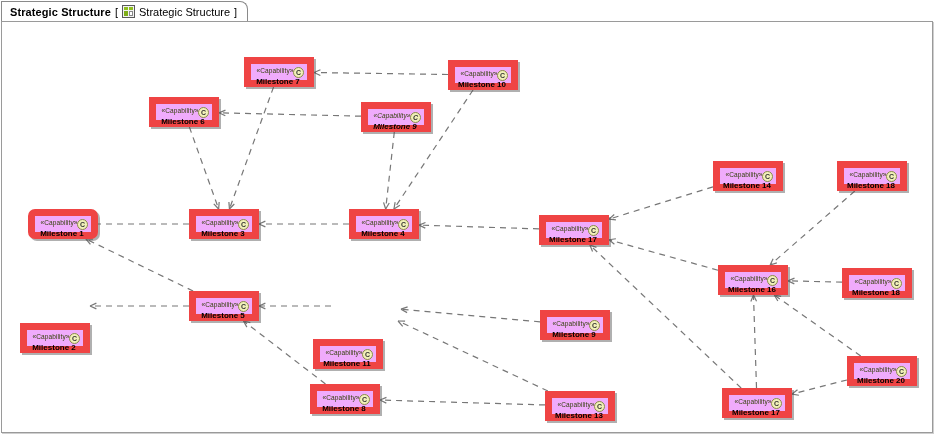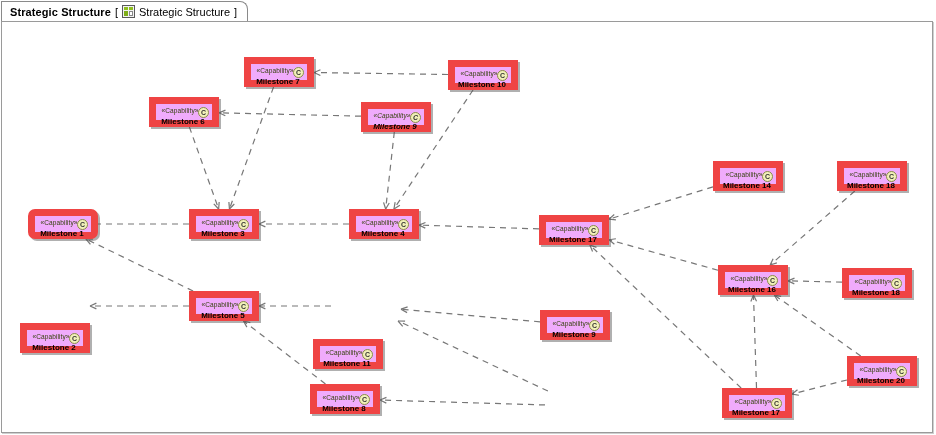--- a/index.html
+++ b/index.html
@@ -201,20 +201,25 @@
       <div class="node" style="left: 311px; top: 269px; margin-top: 48px;">
         <div class="stereo">«Capability»</div>
         <div class="nm">Milestone 11</div>
         <div class="cbadge">C</div>
       </div>
       <div class="node" style="left: 537px; top: 193px;">
         <div class="stereo">«Capability»</div>
         <div class="nm">Milestone 17</div>
         <div class="cbadge">C</div>
       </div>
+      <div class="node" style="left: 543px; top: 369px;">
+        <div class="stereo">«Capability»</div>
+        <div class="nm">Milestone 13</div>
+        <div class="cbadge">C</div>
+      </div>
       <div class="node" style="left: 711px; top: 139px;">
         <div class="stereo">«Capability»</div>
         <div class="nm">Milestone 14</div>
         <div class="cbadge">C</div>
       </div>
       <div class="node" style="left: 538px; top: 288px;">
         <div class="stereo">«Capability»</div>
         <div class="nm">Milestone 9</div>
         <div class="cbadge">C</div>
       </div>

